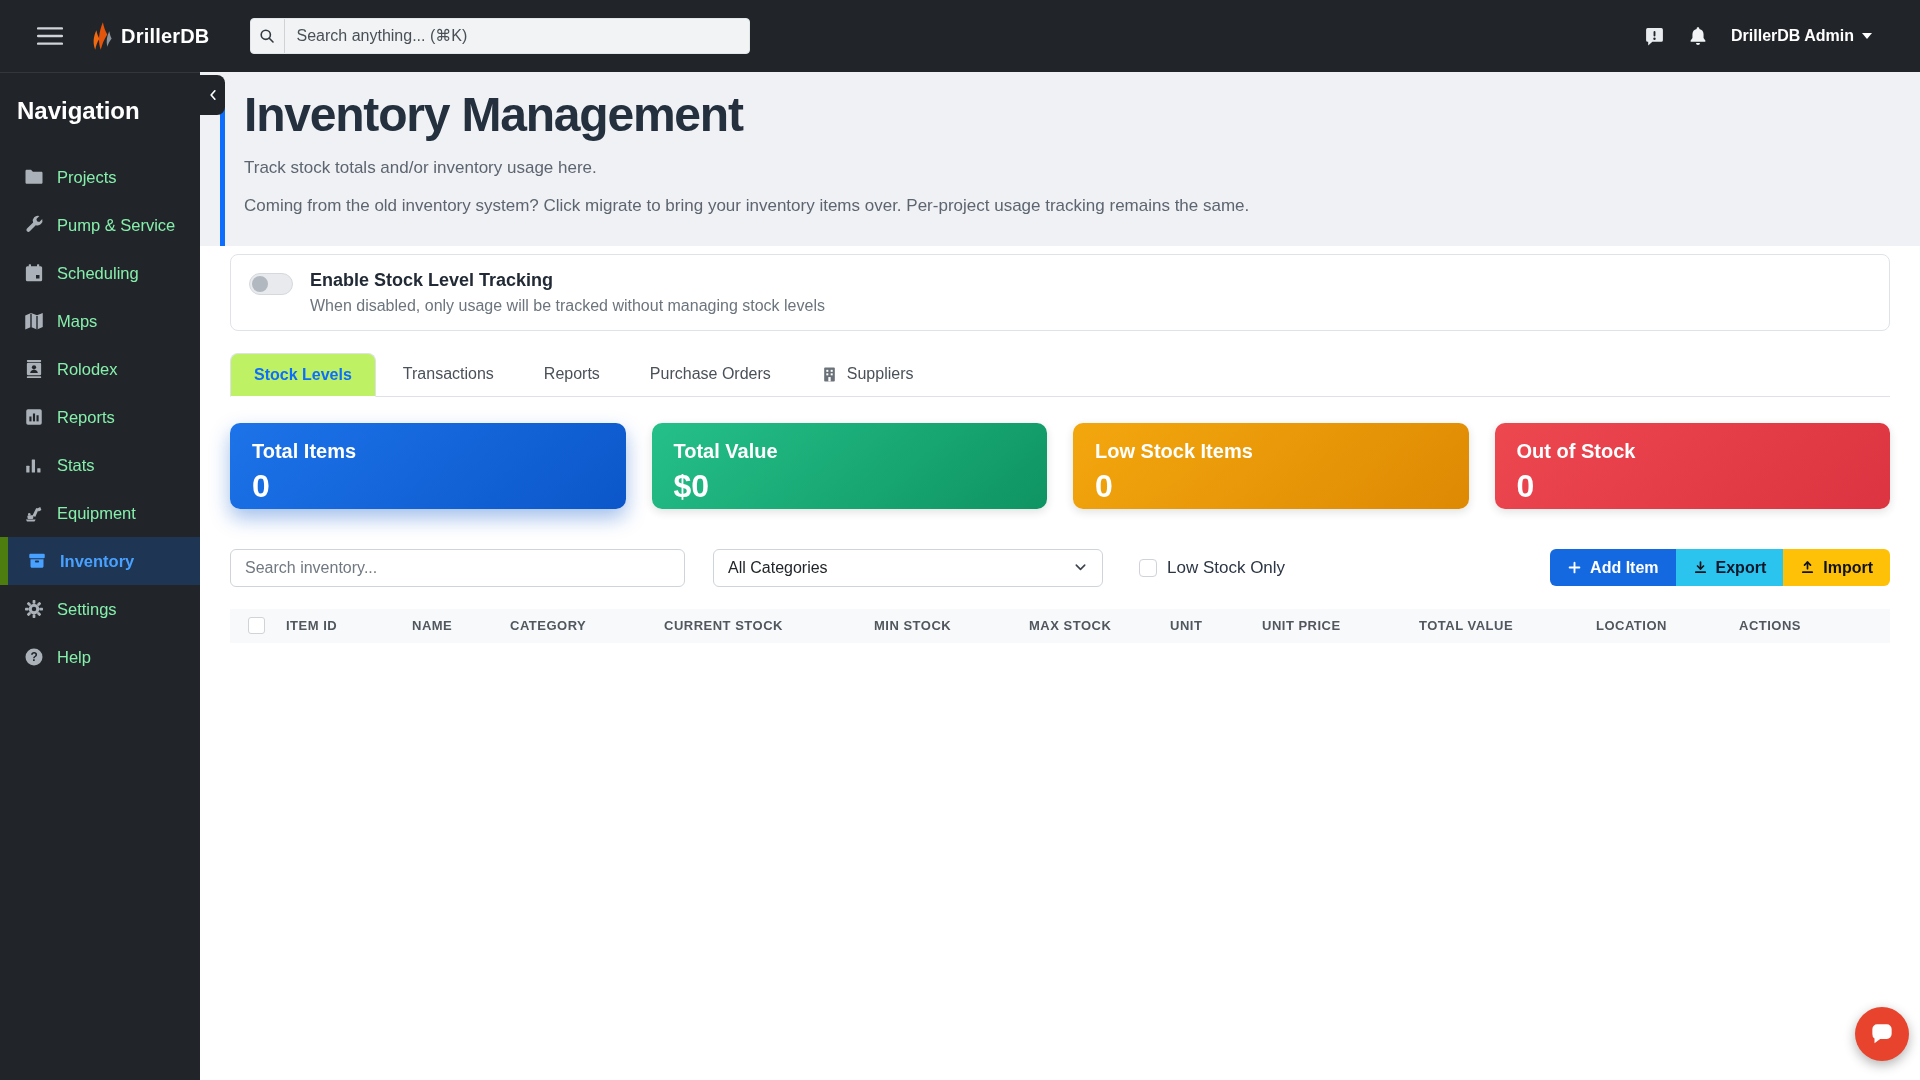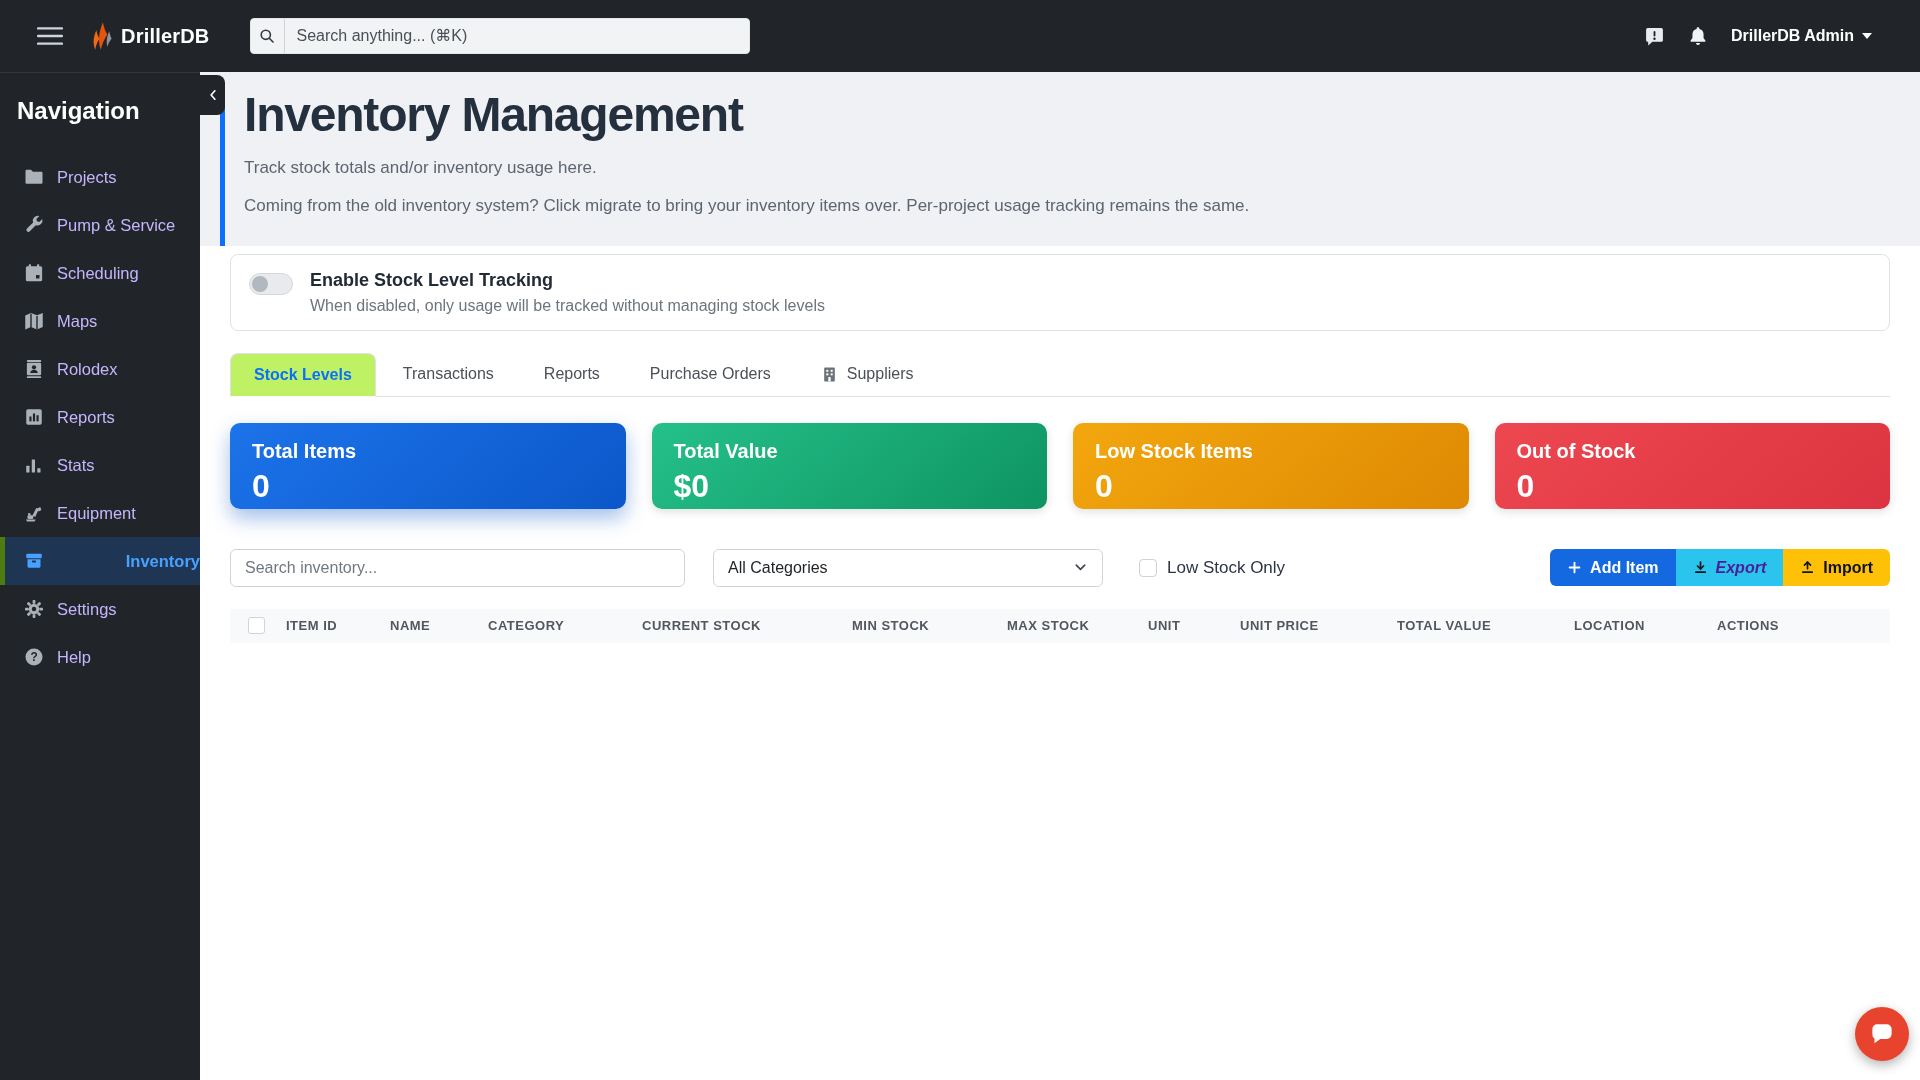--- a/index.html
+++ b/index.html
@@ -20,22 +20,22 @@
   .topbar-right { margin-left:auto; margin-right:48px; display:flex; align-items:center; gap:24px; }
   .icon-btn { background:none; border:none; cursor:pointer; display:flex; align-items:center; }
   .user-menu { display:flex; align-items:center; gap:8px; cursor:pointer; }
   .user-menu span { color:#fff; font-size:16px; font-weight:600; }
 
   
   .sidebar { position:fixed; left:0; top:72px; bottom:0; width:200px; background:#212529; border-top:1px solid #32373c; z-index:4; }
   .side-header { color:#fff; font-size:24px; font-weight:700; padding:24px 17px 28px; }
   .side-item { height:48px; display:flex; align-items:center; gap:13px; padding-left:24px; cursor:pointer;
     color:#aab1b8; }
-  .side-item .si-label { font-size:16.5px; color:#c4b5fd; }
-  .side-item.active { background:#1e3553; border-left:5px solid #4d7c0f; padding-left:19px; color:#49a1ff;justify-content:space-between; }
+  .side-item .si-label { font-size:16.5px; color:#86efac; }
+  .side-item.active { background:#1e3553; border-left:8px solid #4d7c0f; padding-left:19px; color:#49a1ff; }
   .side-item.active .si-label { color:#49a1ff; font-weight:600; }
   .si-icon { width:20px; height:20px; display:flex; align-items:center; justify-content:center; }
 
   .collapse-btn { position:fixed; left:200px; top:75px; width:25px; height:40px; background:#212529; border:none;
     border-radius:0 8px 8px 0; cursor:pointer; display:flex; align-items:center; justify-content:center; z-index:6; }
 
   
   .main { margin-left:200px; height:1008px; background:#fff; }
   .page-header { background:#eff1f4; position:relative; padding:16px 40px 30px 44px; }
   .page-header::before { content:""; position:absolute; left:20px; top:10px; bottom:0; width:5px; background:#0d6efd; }
@@ -74,21 +74,21 @@
   .inv-search::placeholder { color:#707880; opacity:1; }
   .category-select { margin-left:28px; width:390px; height:38px; border:1px solid #ced4da; border-radius:6px;
     display:flex; align-items:center; justify-content:space-between; padding:0 14px; font-size:16px; color:#212529; cursor:pointer; background:#fff; }
   .low-stock { margin-left:36px; display:flex; align-items:center; gap:10px; }
   .low-stock input { width:18px; height:18px; border:1px solid #ced4da; border-radius:4px; appearance:none; background:#fff; cursor:pointer; }
   .low-stock label { font-size:17px; color:#2c3644; }
   .btn-group { margin-left:auto; display:flex; }
   .btn { height:37px; border:none; display:flex; align-items:center; gap:8px; font-size:16px; font-weight:600;
     font-family:inherit; cursor:pointer; padding:0 17px; }
   .btn-add { color:#fff; border-radius:6px 0 0 6px; }
-  .btn-export { color:#4c1d95;font-style:italic; }
+  .btn-export { color:#0f172a; }
   .btn-import { color:#0f1216; border-radius:0 6px 6px 0; }
 
   
   .table-head { margin-top:22px; background:#f8f9fa; height:34px; display:flex; align-items:center;
     font-size:13px; font-weight:700; color:#51575e; letter-spacing:.5px; }
   .th { flex:0 0 auto; }
   .th-cb { width:56px; display:flex; align-items:center; padding-left:18px; }
   .th-cb input { width:17px; height:17px; border:1px solid #ced4da; border-radius:3px; appearance:none; background:#fff; cursor:pointer; }
   .th-last { flex:1 1 auto; }
 
@@ -393,21 +393,21 @@
             </svg>
           <span>Import</span>
         </button>
       </div>
     </div>
 
     <div class="table-head">
       <div class="th th-cb">
           <input type="checkbox" style="">
         </div>
-      <div class="th" style="width:104px">ITEM ID</div>
+      <div class="th" style="width:126px">ITEM ID</div>
       <div class="th" style="width:98px">NAME</div>
       <div class="th" style="width:154px">CATEGORY</div>
       <div class="th" style="width:210px">CURRENT STOCK</div>
       <div class="th" style="width:155px">MIN STOCK</div>
       <div class="th" style="width:141px">MAX STOCK</div>
       <div class="th" style="width:92px">UNIT</div>
       <div class="th" style="width:157px">UNIT PRICE</div>
       <div class="th" style="width:177px">TOTAL VALUE</div>
       <div class="th" style="width:143px">LOCATION</div>
       <div class="th th-last">ACTIONS</div>

